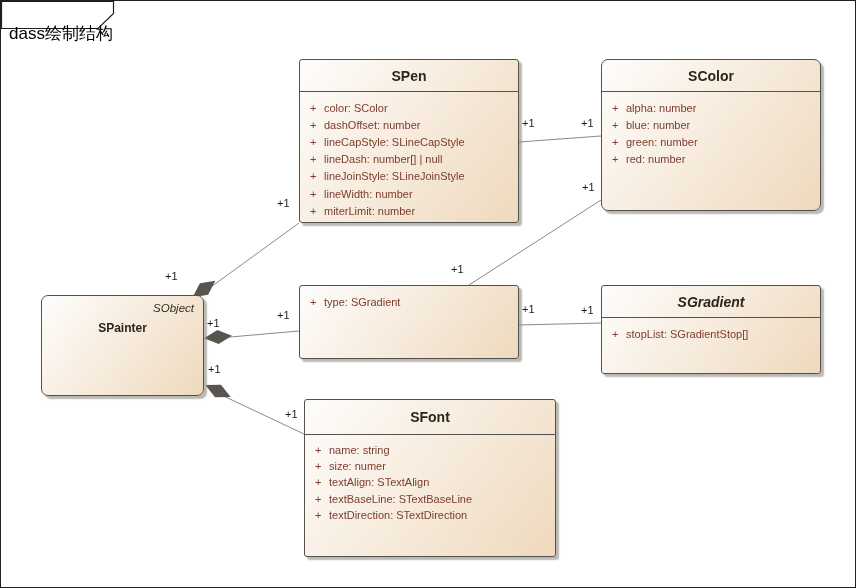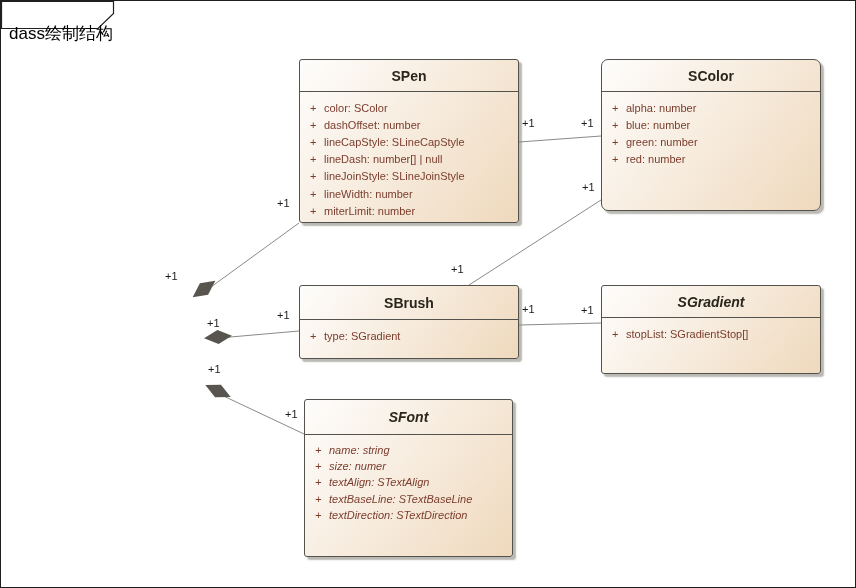--- a/index.html
+++ b/index.html
@@ -35,21 +35,21 @@
   .attrs{padding-top:7px;}
   .attr-row{display:flex;align-items:center;height:17.2px;font-size:11px;color:var(--attribute-text,#7b3c2c);white-space:nowrap;}
   #sfont .attr-row{height:16.2px;}
   .vis{width:24px;padding-left:10px;flex:0 0 24px;}
   
   #spainter{left:40px;top:294px;width:163px;height:101px;border-radius:7px;}
   #spen{left:298px;top:58px;width:220px;height:164px;}
   #scolor{left:600px;top:58px;width:220px;height:152px;border-radius:7px;}
   #sbrush{left:298px;top:284px;width:220px;height:74px;}
   #sgradient{left:600px;top:284px;width:220px;height:89px;}
-  #sfont{left:303px;top:398px;width:209px;height:158px;font-style:italic;}
+  #sfont{left:303px;top:398px;width:252px;height:158px;}
   #spen .cls-header{height:32px;}
   #scolor .cls-header{height:32px;}
   #sbrush .cls-header{height:34px;}
   #sgradient .cls-header{height:32px;justify-content:center;}
   #sfont .cls-header{height:35px;}
   
   .stereo{position:absolute;top:6px;right:9px;font-size:11.5px;font-style:italic;color:#332e24;}
   .painter-name{margin-top:25px;text-align:center;font-size:12px;font-weight:700;color:var(--title-text,#2b261c);}
   
   .mult{position:absolute;z-index:2;font-size:11px;color:var(--multiplicity-text,#1a1a1a);white-space:nowrap;}
@@ -75,20 +75,24 @@
     <polygon points="-14,0 0,-7 14,0 0,7" transform="translate(203,288) rotate(-36)"></polygon>
     <polygon points="-14,0 0,-7 14,0 0,7" transform="translate(217,336) rotate(-5)"></polygon>
     <polygon points="-14,0 0,-7 14,0 0,7" transform="translate(217,390) rotate(25)"></polygon>
   </svg>
 
   <svg class="frame-tab-svg" width="130" height="34">
     <path d="M0.5,0.5 H112.5 V12.5 L97,27.5 H0.5 Z" fill="#ffffff" stroke="#1f1f1f" stroke-width="1.2"></path>
   </svg>
   <span class="frame-tab-label">dass绘制结构</span>
 
+  <div class="uml-class" id="spainter">
+    <span class="stereo">SObject</span>
+    <div class="painter-name">SPainter</div>
+  </div>
 
   <div class="uml-class" id="spen">
     <div class="cls-header">
       <span class="cls-name">SPen</span>
     </div>
     <div class="attrs">
       <div class="attr-row">
           <span class="vis">+</span>
           <span>color: SColor</span>
         </div>
@@ -137,23 +141,20 @@
           <span>green: number</span>
         </div>
       <div class="attr-row">
           <span class="vis">+</span>
           <span>red: number</span>
         </div>
     </div>
   </div>
 
   <div class="uml-class" id="sbrush">
-    <div class="cls-header">
-      <span class="cls-name">SBrush</span>
-    </div>
     <div class="attrs">
       <div class="attr-row">
           <span class="vis">+</span>
           <span>type: SGradient</span>
         </div>
     </div>
   </div>
 
   <div class="uml-class" id="sgradient">
     <div class="cls-header">

